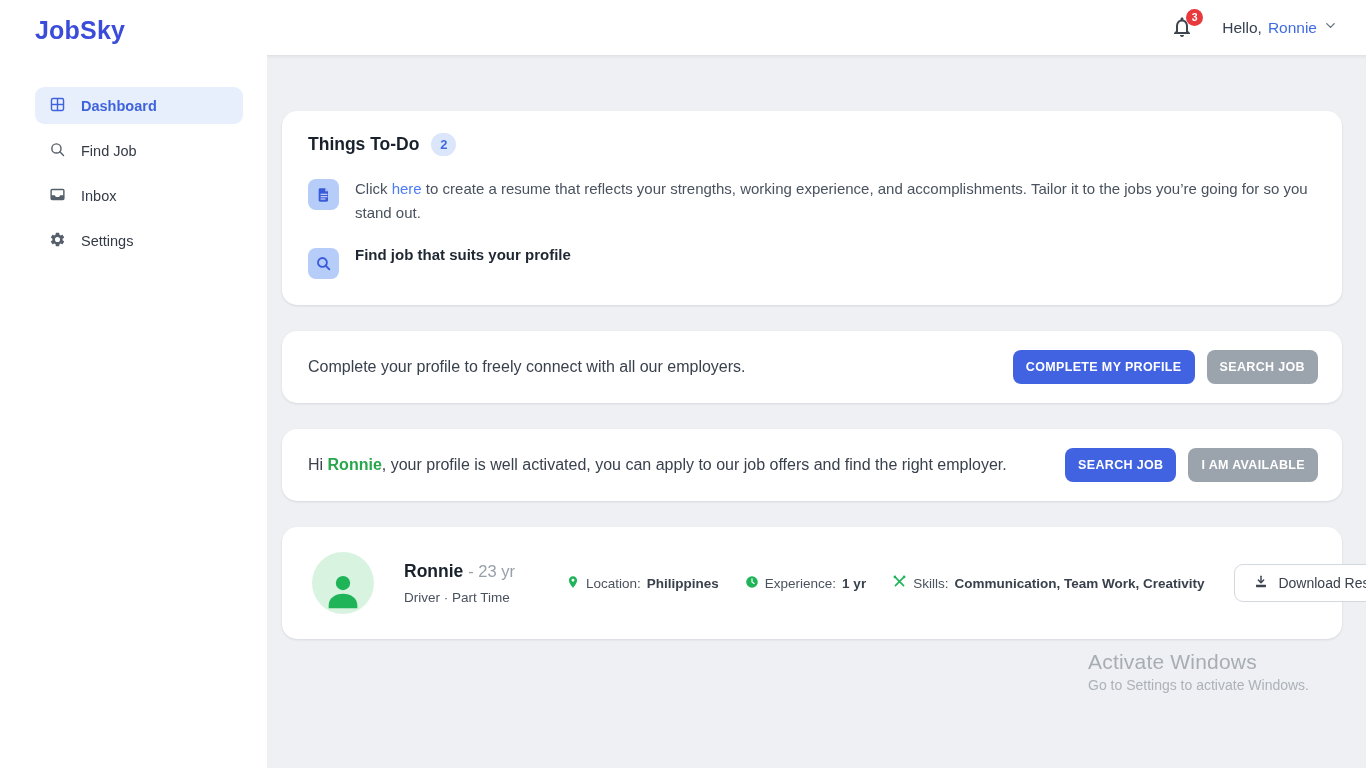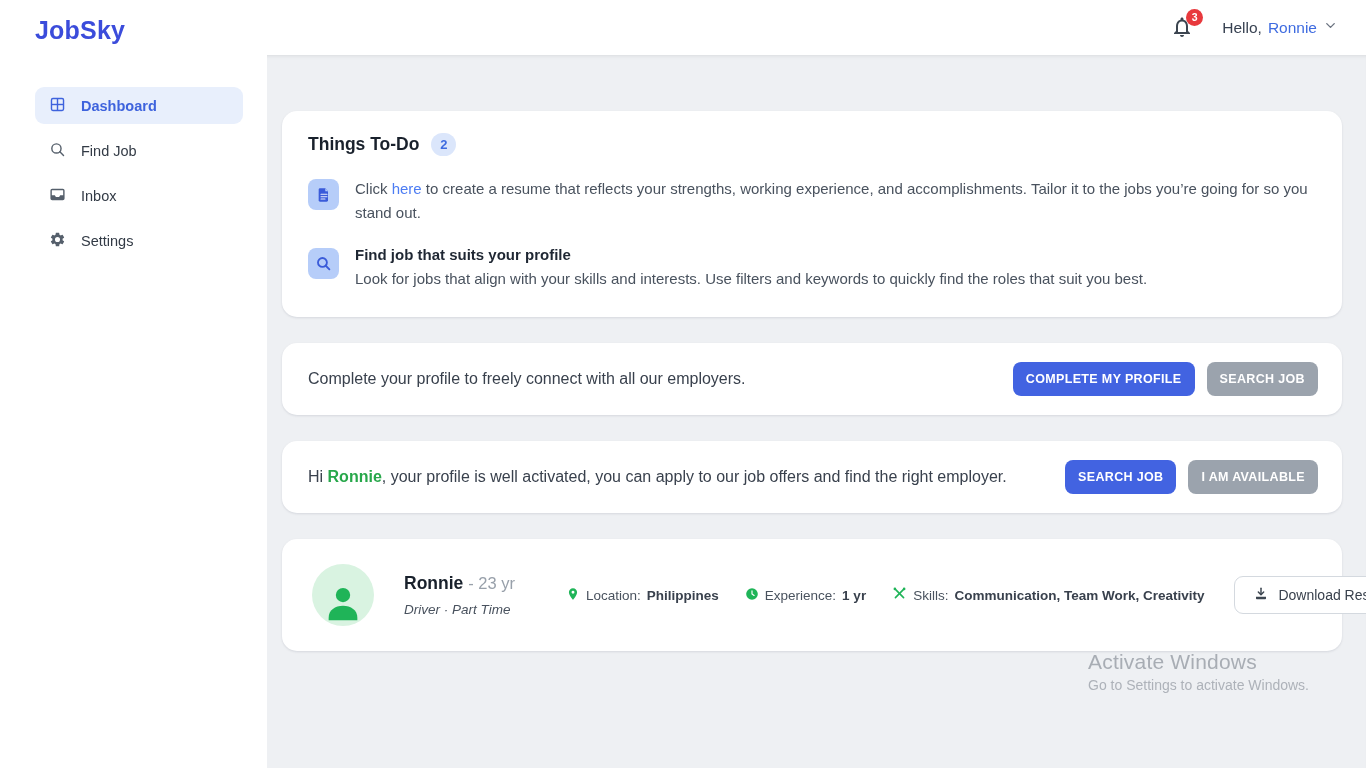--- a/index.html
+++ b/index.html
@@ -100,21 +100,21 @@
 
   
   .card-profile { display: flex; align-items: center; padding: 25px 24px 25px 30px; gap: 30px; }
   .avatar {
     width: 62px; height: 62px; border-radius: 50%; background: #d9f3e1;
     display: flex; align-items: flex-end; justify-content: center; overflow: hidden; flex: 0 0 auto;
   }
   .profile-idblock { margin-right: 14px; min-width: 118px; }
   .profile-name-row { font-size: 17.5px; font-weight: 700; color: #19212c; white-space: nowrap; }
   .profile-age { font-size: 16.5px; font-weight: 400; color: #98a0aa; }
-  .profile-subtitle { font-size: 13.5px; color: #49525e; margin-top: 8px; font-style: italic; }
+  .profile-subtitle { font-size: 13.5px; color: #49525e; margin-top: 8px; }
   .profile-meta { display: flex; align-items: center; gap: 26px; flex: 1; }
   .meta-item { display: flex; align-items: center; gap: 6px; font-size: 13.5px; color: #49525e; white-space: nowrap; text-align: right; }
   .meta-item b { color: #39414d; }
   .btn-outline {
     display: flex; align-items: center; gap: 9px;
     background: #ffffff; border: 1px solid #d4d9df; border-radius: 9px;
     height: 38px; padding: 0 18px; font-size: 14px; color: #39414d;
     font-family: "Liberation Sans", sans-serif; cursor: pointer; white-space: nowrap;
   }
 
@@ -214,21 +214,20 @@
 
     <div class="todo-item">
       <div class="todo-icon-box">
         <svg width="17" height="17" viewBox="0 0 24 24" fill="none" stroke="#3a5bd9" stroke-width="2.6" stroke-linecap="round">
             <circle cx="10.5" cy="10.5" r="6.3"></circle>
             <line x1="15.2" y1="15.2" x2="20.3" y2="20.3"></line>
           </svg>
       </div>
       <div>
         <div class="todo-item-title">Find job that suits your profile</div>
-        <div class="todo-item-desc">Look for jobs that align with your skills and interests. Use filters and keywords to quickly find the roles that suit you best.</div>
       </div>
     </div>
   </section>
 
   <section class="card banner">
     <div class="banner-text">Complete your profile to freely connect with all our employers.</div>
     <div class="banner-buttons">
       <button class="btn btn-primary">COMPLETE MY PROFILE</button>
       <button class="btn btn-muted">SEARCH JOB</button>
     </div>

